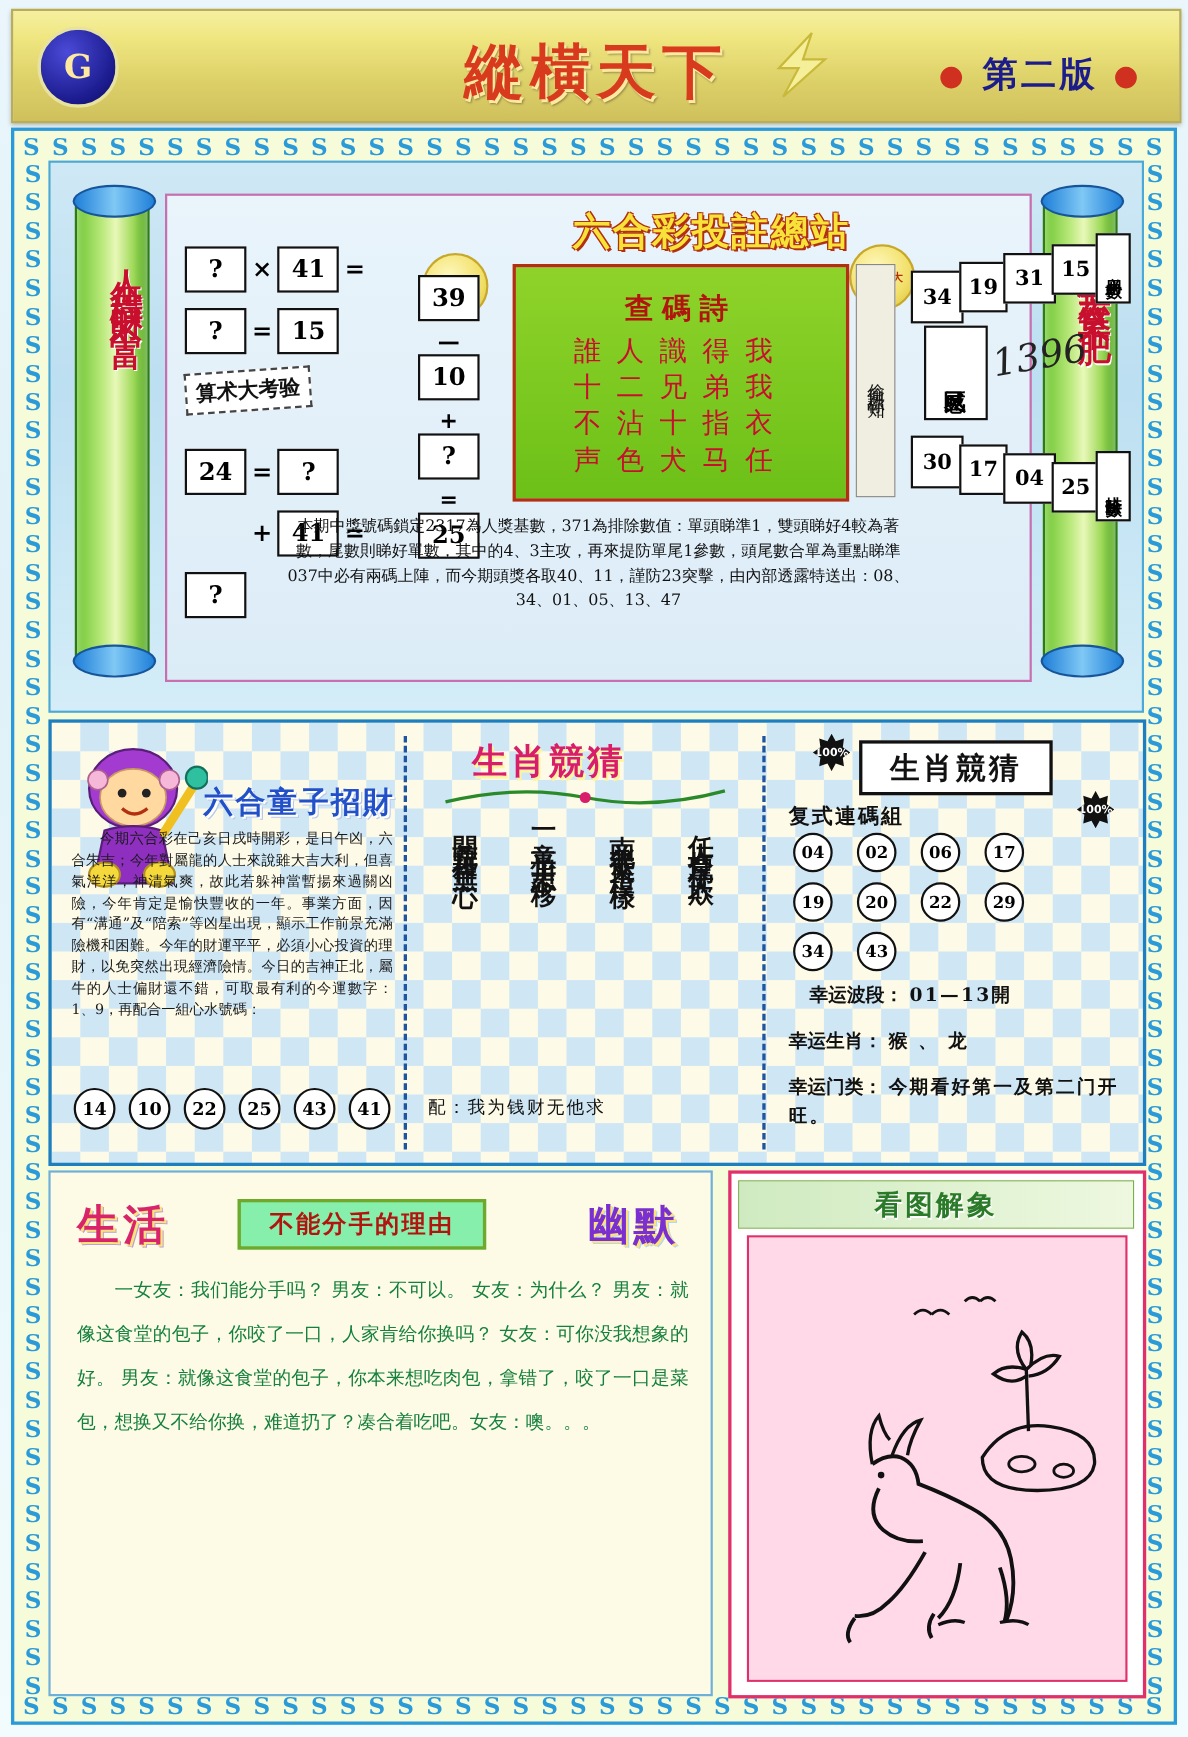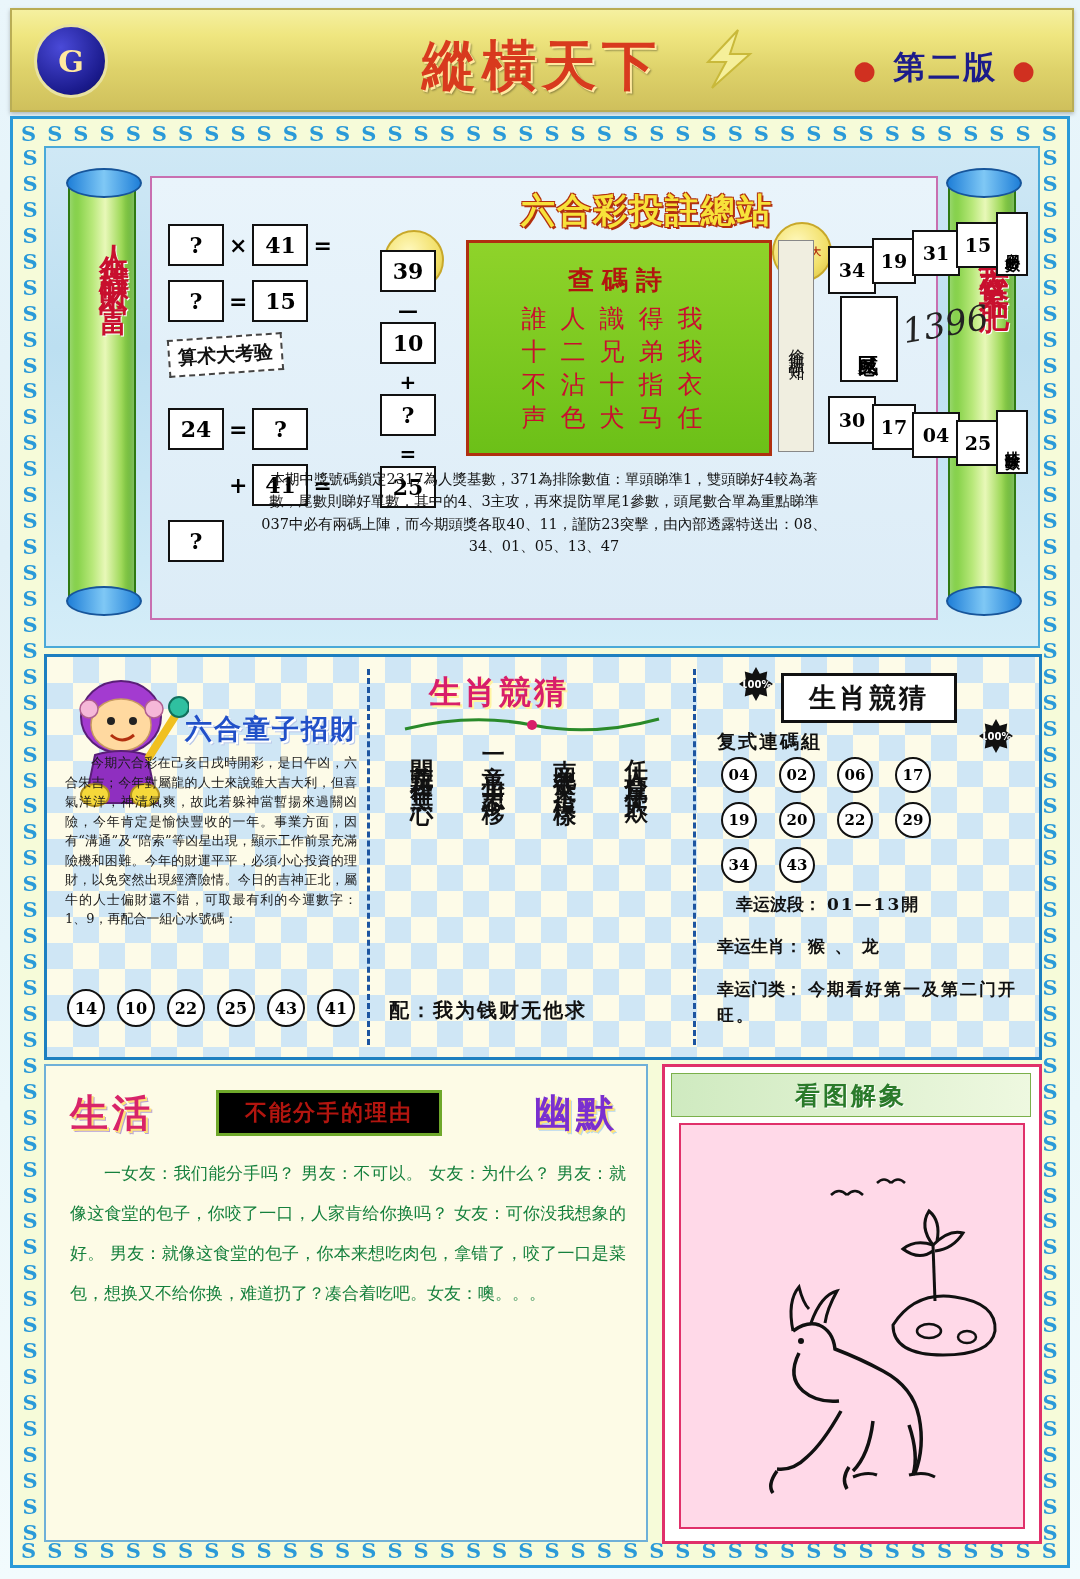--- a/index.html
+++ b/index.html
@@ -227,21 +227,21 @@
   .col2-verses{
     position:absolute;left:10px;top:74px;width:286px;height:240px;
     display:flex;flex-direction:row-reverse;justify-content:space-around;
   }
   .verse{
     writing-mode:vertical-rl;text-orientation:upright;
     font-size:23px;font-weight:bold;letter-spacing:7px;color:#111;
     font-family:"DejaVu Serif","Liberation Serif",serif;
   }
   .col2-foot{
-    position:absolute;left:12px;top:330px;font-size:20px;font-weight:bold;color:#111;
+    position:absolute;left:12px;top:330px;font-size:16px;font-weight:normal;color:#111;
     font-family:"DejaVu Serif","Liberation Serif",serif;letter-spacing:2px;
   }
   .bold-bet{
     position:absolute;left:78px;top:6px;width:170px;height:44px;
     border:3px solid #111;background:#fff;
     display:flex;align-items:center;justify-content:center;
     font-size:27px;font-weight:bold;letter-spacing:3px;
     font-family:"DejaVu Serif","Liberation Serif",serif;color:#111;
   }
   .burst{
@@ -281,21 +281,21 @@
     font-family:"DejaVu Serif","Liberation Serif",serif;color:#d8246a;
     text-shadow:2px 2px 0 #ffe27a,3px 3px 0 #b5a0d8;
   }
   .bl-title-right{
     position:absolute;right:28px;top:22px;font-size:38px;font-weight:bold;letter-spacing:4px;
     font-family:"DejaVu Serif","Liberation Serif",serif;color:#7a2fd0;
     text-shadow:2px 2px 0 #ffe27a,3px 3px 0 #b5d8f0;
   }
   .bl-sub{
     position:absolute;left:170px;top:24px;width:220px;height:40px;
-    border:3px solid #6fa82a;background:#000000;
+    border:3px solid #6fa82a;background:#86efac;
     display:flex;align-items:center;justify-content:center;
     font-size:22px;font-weight:bold;color:#b2150f;letter-spacing:2px;
     font-family:"DejaVu Serif","Liberation Serif",serif;
   }
   .bl-body{
     position:absolute;left:24px;top:88px;width:556px;
     font-size:17px;line-height:2.35;color:#15803d;text-align:justify;
     font-family:"DejaVu Serif","Liberation Serif",serif;text-indent:2em;
   }
 

